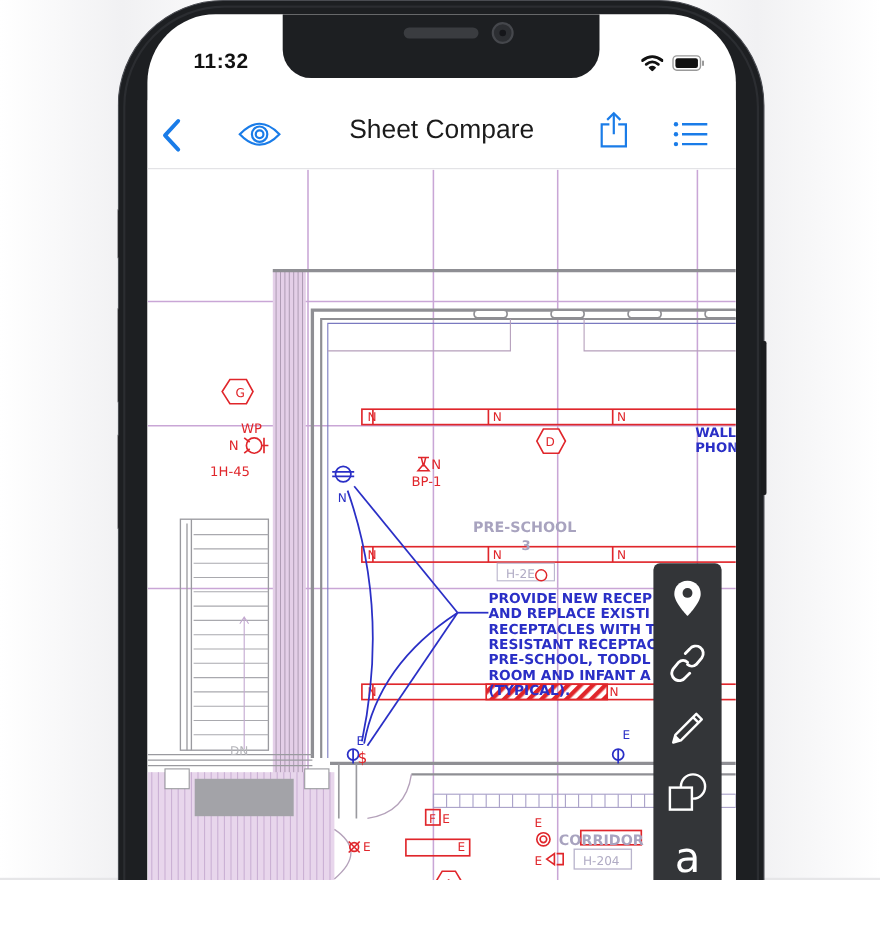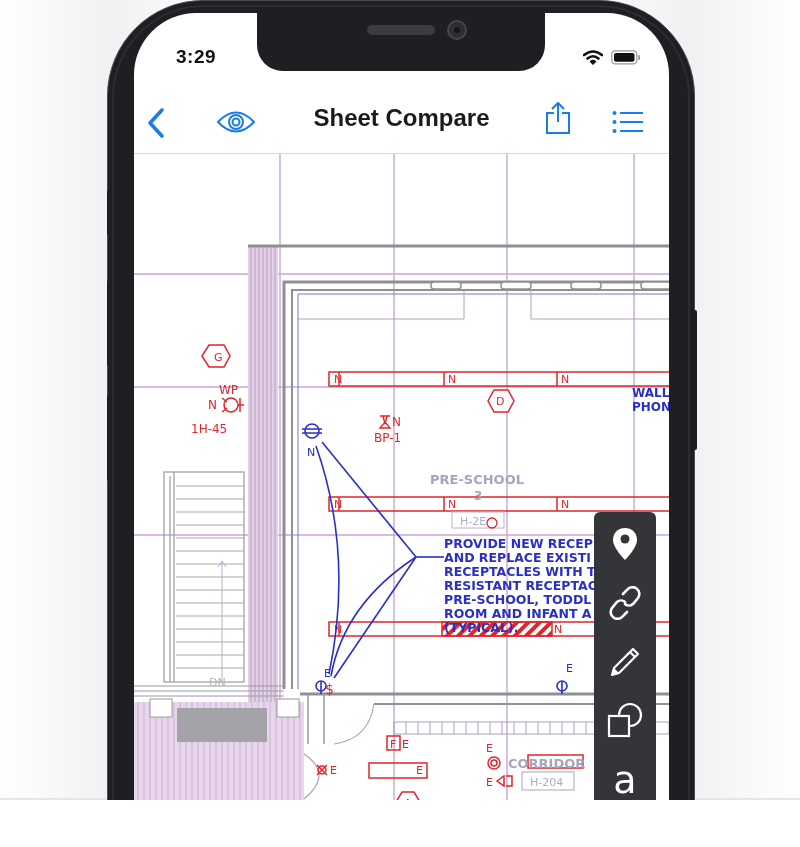--- a/index.html
+++ b/index.html
@@ -12,21 +12,21 @@
   .frame-inner{position:absolute;left:4px;top:4px;right:4px;bottom:0;border-radius:92px;border:2px solid #2b2d31;}
   .btn{position:absolute;background:#1b1c1f;border-radius:2px;}
   .screen{position:absolute;left:27px;top:13px;width:535px;height:800px;background:#ffffff;border-radius:62px 62px 0 0;overflow:hidden;}
   .notch{position:absolute;left:123px;top:0;width:288px;height:58px;background:#1d1f22;border-radius:0 0 26px 26px;}
   .speaker{position:absolute;left:110px;top:12px;width:68px;height:10px;border-radius:5px;background:#3a3c40;}
   .camera{position:absolute;left:190px;top:7px;width:20px;height:20px;border-radius:50%;background:#2c2e32;border:2px solid #45474c;box-sizing:border-box;}
   .camera::after{content:"";position:absolute;left:5px;top:5px;width:6px;height:6px;border-radius:50%;background:#15161a;}
   .time{position:absolute;left:42px;top:33px;font-size:19px;font-weight:bold;color:#111;letter-spacing:0.5px;}
   .status-right{position:absolute;right:28px;top:37px;display:flex;align-items:center;gap:8px;}
   .nav{position:absolute;left:0;top:78px;width:535px;height:62px;background:#fff;border-bottom:1px solid #d8d8dc;}
-  .nav .title{position:absolute;left:0;right:0;top:13px;text-align:center;font-size:24px;font-weight:bold;color:#1b1b1b;}
+  .nav .title{position:absolute;left:0;right:0;top:13px;text-align:center;font-size:24px;font-weight:normal;color:#1b1b1b;}
   .nav .icon{position:absolute;top:14px;cursor:pointer;}
   .drawing{position:absolute;left:0;top:141px;width:535px;height:660px;overflow:hidden;background:#fff;}
   .drawing svg{position:absolute;left:0;top:0;}
   .dtext{font-family:"DejaVu Sans",sans-serif;}
   .toolbar{position:absolute;left:460px;top:499px;width:62px;height:320px;background:#333538;border-radius:6px;}
   .tool{position:absolute;left:0;width:62px;height:56px;display:flex;align-items:center;justify-content:center;cursor:pointer;}
   .tool-a{font-family:"DejaVu Sans",sans-serif;font-size:38px;color:#fff;line-height:1;}
 </style>
 </head>
 <body>
@@ -38,21 +38,21 @@
   <div class="frame">
       <div class="frame-inner"></div>
     </div>
   <div class="btn" style="left:-4px;top:190px;width:5px;height:45px;"></div>
   <div class="btn" style="left:-4px;top:280px;width:5px;height:86px;"></div>
   <div class="btn" style="left:-4px;top:395px;width:5px;height:86px;"></div>
   <div class="btn" style="left:585px;top:310px;width:5px;height:140px;"></div>
 
   <div class="screen">
 
-    <div class="time">3:29</div>
+    <div class="time">11:32</div>
     <div class="status-right">
       <span>
         <svg width="20" height="15" viewBox="0 0 20 15">
           <path d="M1 5 Q10 -2 19 5" stroke="#111" stroke-width="2.6" fill="none" stroke-linecap="round"></path>
           <path d="M4.5 8.5 Q10 4 15.5 8.5" stroke="#111" stroke-width="2.6" fill="none" stroke-linecap="round"></path>
           <path d="M7.5 11.5 Q10 9.5 12.5 11.5 L10 14 Z" fill="#111" stroke="#111" stroke-width="1.5" stroke-linejoin="round"></path>
         </svg>
       </span>
       <span>
         <svg width="30" height="15" viewBox="0 0 30 15">

